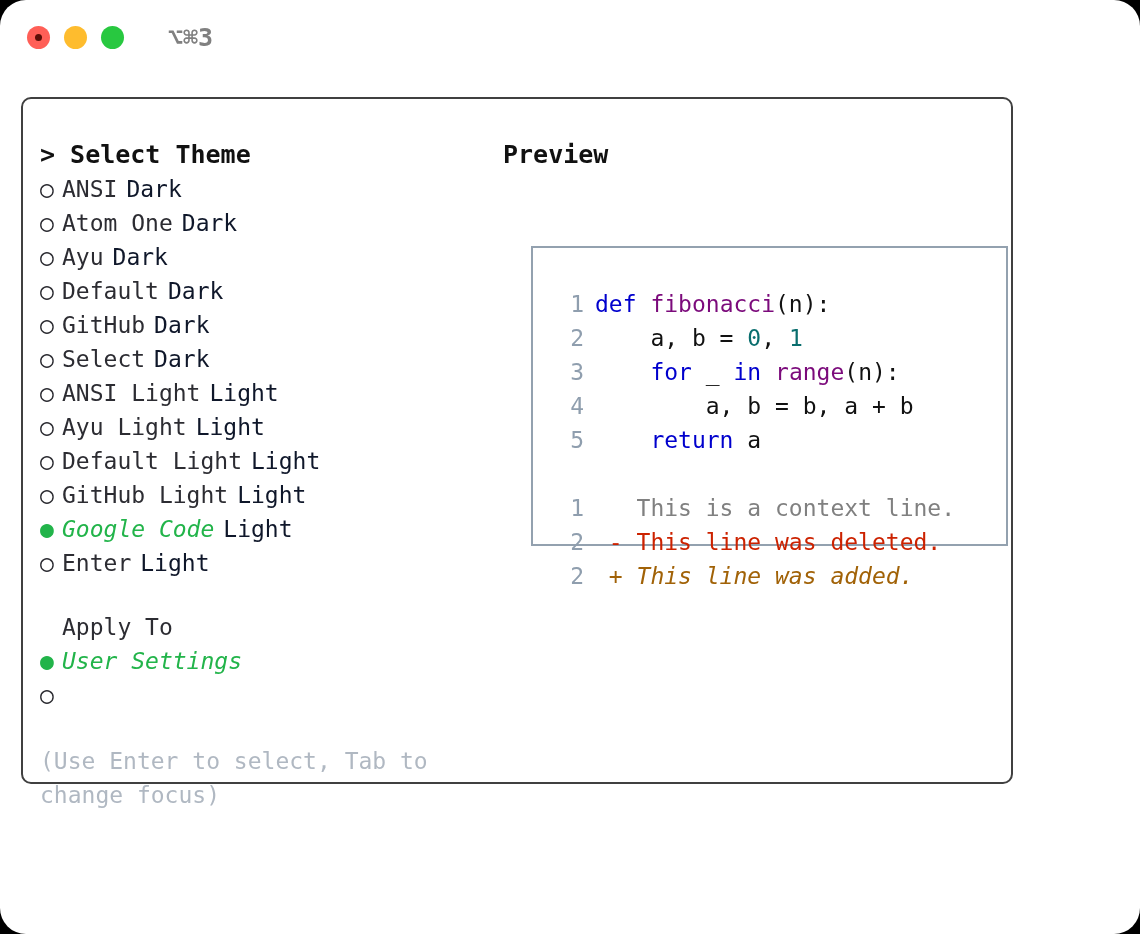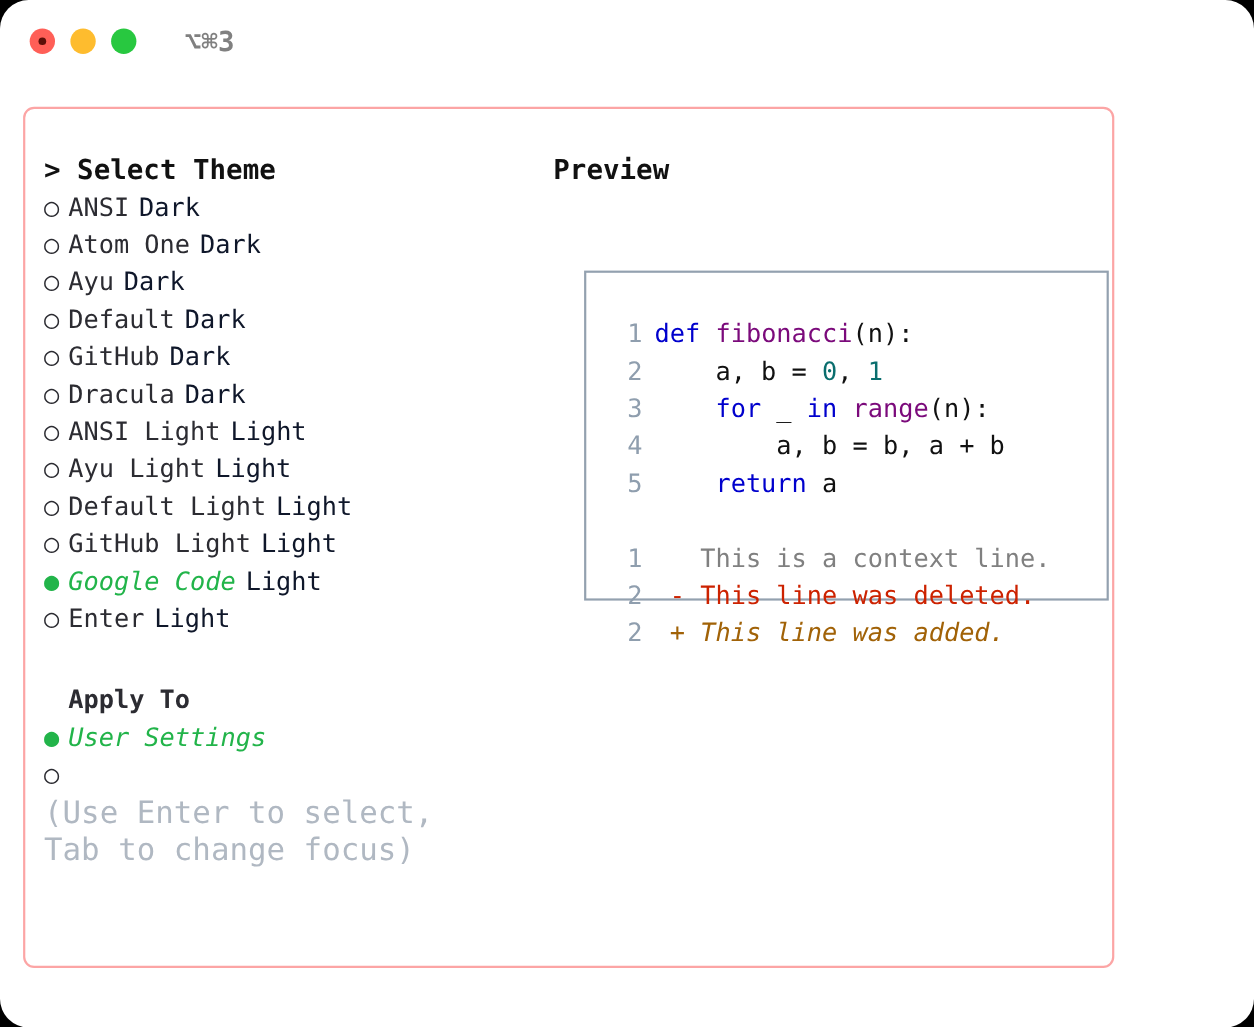--- a/index.html
+++ b/index.html
@@ -71,23 +71,23 @@
     line-height: 30px;
     white-space: pre;
   }
 
   
   #panel {
     position: absolute;
     left: 21px;
     top: 97px;
     width: 992px;
-    height: 783px;
+    height: 687px;
     box-sizing: border-box;
-    border: 2px solid #fca5a5;
+    border: 2px solid #404040;
     border-radius: 10px;
     background: #ffffff;
   }
 
   
   #left-col {
     position: absolute;
     left: 17px;
     top: 39px;
     width: 440px;
@@ -138,26 +138,26 @@
     color: #0f172a;
     padding-left: 9px;
   }
 
   .sub-header {
     font-size: 23px;
     line-height: 34px;
     color: #2c2c32;
     padding-left: 22px;
     white-space: pre;
-    margin-top: 40px;
-    font-weight: bold;
+    margin-top: 30px;
   }
 
   #hint {
-    font-size: 28px;
+    margin-top: 32px;
+    font-size: 23px;
     line-height: 34px;
     color: #b0b8c2;
     width: 404px;
     white-space: normal;
   }
 
   
   #preview-box {
     position: absolute;
     left: 28px;
@@ -217,21 +217,21 @@
     <div id="left-col">
 
       <div class="section-header">&gt; Select Theme</div>
 
       <div id="theme-list">
           <div class="option-row"><span class="bullet">○</span><span class="opt-name">ANSI</span><span class="opt-kind">Dark</span></div>
           <div class="option-row"><span class="bullet">○</span><span class="opt-name">Atom One</span><span class="opt-kind">Dark</span></div>
           <div class="option-row"><span class="bullet">○</span><span class="opt-name">Ayu</span><span class="opt-kind">Dark</span></div>
           <div class="option-row"><span class="bullet">○</span><span class="opt-name">Default</span><span class="opt-kind">Dark</span></div>
           <div class="option-row"><span class="bullet">○</span><span class="opt-name">GitHub</span><span class="opt-kind">Dark</span></div>
-          <div class="option-row"><span class="bullet">○</span><span class="opt-name">Dracula</span><span class="opt-kind">Dark</span></div>
+          <div class="option-row"><span class="bullet">○</span><span class="opt-name">Select</span><span class="opt-kind">Dark</span></div>
           <div class="option-row"><span class="bullet">○</span><span class="opt-name">ANSI Light</span><span class="opt-kind">Light</span></div>
           <div class="option-row"><span class="bullet">○</span><span class="opt-name">Ayu Light</span><span class="opt-kind">Light</span></div>
           <div class="option-row"><span class="bullet">○</span><span class="opt-name">Default Light</span><span class="opt-kind">Light</span></div>
           <div class="option-row"><span class="bullet">○</span><span class="opt-name">GitHub Light</span><span class="opt-kind">Light</span></div>
           <div class="option-row selected"><span class="bullet on">●</span><span class="opt-name">Google Code</span><span class="opt-kind">Light</span></div>
           <div class="option-row"><span class="bullet">○</span><span class="opt-name">Enter</span><span class="opt-kind">Light</span></div>
         </div>
 
       <div class="sub-header">Apply To</div>
 

